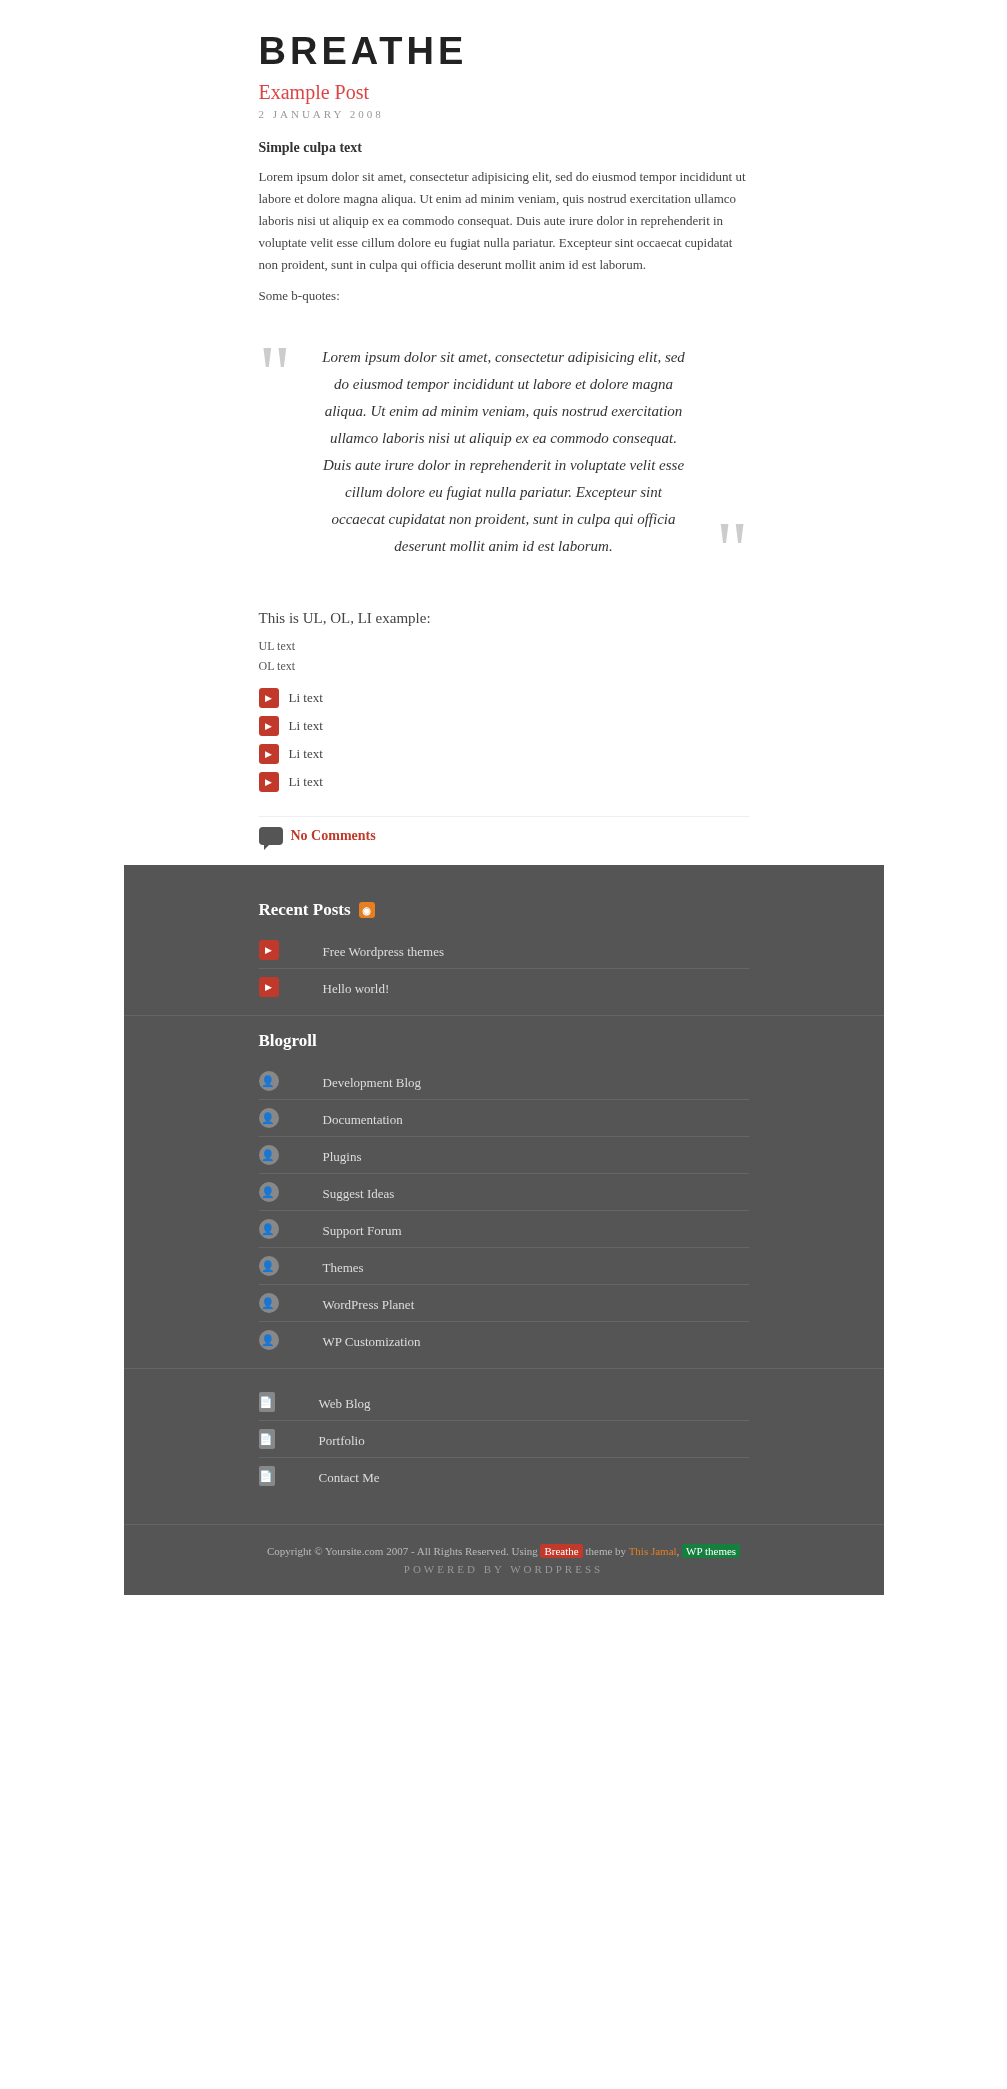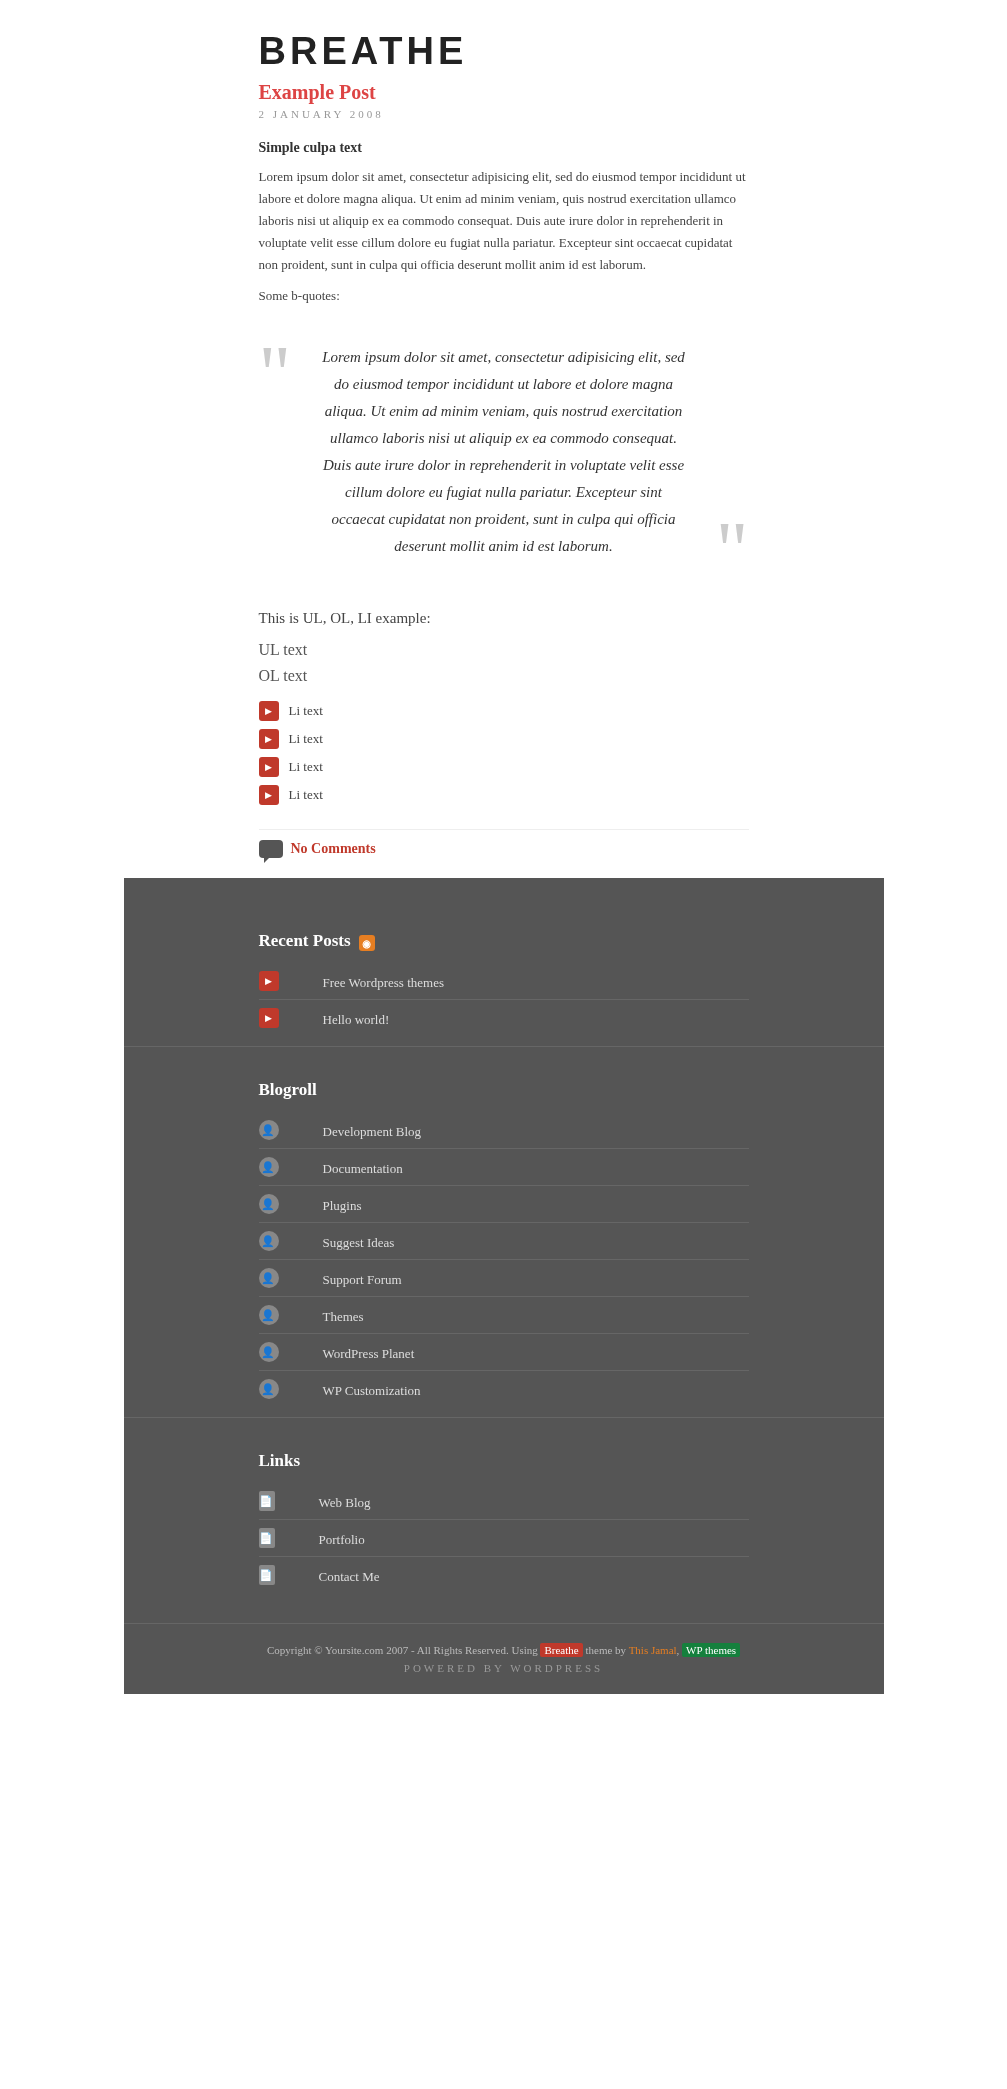--- a/index.html
+++ b/index.html
@@ -1,21 +1,21 @@
 <!DOCTYPE html>
 <html><head>
   <meta charset="utf-8">
   <style>
     * { margin: 0; padding: 0; box-sizing: border-box; }
     body { font-family: Georgia, serif; background: #fff; color: #333; font-size: 14px; width: 760px; margin: 0 auto; }
 
     
     #site-header { padding: 30px 0 10px 135px; }
     #site-title { font-size: 38px; font-weight: bold; letter-spacing: 4px; color: #222; font-family: Arial, sans-serif; }
-    #post-title { font-size: 20px; font-weight: bold; color: #d44; margin-top: 8px; }
+    #post-title { font-size: 20px; font-weight: normal; color: #d44; margin-top: 8px; }
     #post-date { font-size: 11px; letter-spacing: 3px; color: #999; margin-top: 4px; text-transform: uppercase; }
 
     
     #main-content { padding: 10px 135px 20px 135px; }
     .bold-text { font-weight: bold; margin-bottom: 10px; font-size: 14px; }
     .para { font-size: 13px; line-height: 1.7; color: #444; margin-bottom: 12px; }
     .b-quotes-label { font-size: 13px; color: #444; margin-bottom: 20px; }
 
     
     .blockquote-wrap { position: relative; margin: 10px 0 30px 0; padding: 20px 60px; text-align: center; }
@@ -25,21 +25,21 @@
       font-size: 80px;
       color: #ccc;
       font-family: Georgia, serif;
       line-height: 1;
     }
     .quote-mark-left { left: 0; top: 10px; }
     .quote-mark-right { right: 0; bottom: -10px; }
 
     
     .list-intro { font-size: 15px; color: #444; margin-bottom: 10px; }
-    .ul-ol-labels { margin-bottom: 8px; font-size: 16px; color: #555; }
+    .ul-ol-labels { margin-bottom: 8px; font-size: 12px; color: #555; }
     .ul-ol-labels div { line-height: 1.6; }
 
     .li-list { list-style: none; padding: 0; margin: 0 0 20px 0; }
     .li-list li {
       display: flex;
       align-items: center;
       padding: 4px 0;
       font-size: 13px;
       color: #444;
     }
@@ -81,21 +81,21 @@
       border-left: 5px solid #555;
       border-top: 5px solid transparent;
       border-bottom: 5px solid transparent;
     }
     .no-comments-link { color: #c0392b; font-size: 14px; font-weight: bold; text-decoration: none; }
 
     
     #sidebar { background: #555; padding: 20px 0; }
     .sidebar-section { padding: 15px 135px 10px 135px; border-bottom: 1px solid #666; }
     .sidebar-section:last-child { border-bottom: none; }
-    .sidebar-heading { font-size: 17px; font-weight: bold; color: #fff; margin-bottom: 12px; display: flex; align-items: flex-end; gap: 8px; margin-top: 18px; }
+    .sidebar-heading { font-size: 17px; font-weight: bold; color: #fff; margin-bottom: 12px; display: flex; align-items: center; gap: 8px; }
     .rss-icon {
       display: inline-block;
       width: 16px; height: 16px;
       background: #e67e22;
       border-radius: 3px;
       position: relative;
     }
     .rss-icon::after { content: '◉'; color: #fff; font-size: 10px; position: absolute; top: 50%; left: 50%; transform: translate(-50%, -50%); }
 
     .sidebar-list { list-style: none; }
@@ -275,23 +275,20 @@
         <a href="#">WordPress Planet</a>
       </li>
       <li>
         <span class="sidebar-person-icon"></span>
         <a href="#">WP Customization</a>
       </li>
     </ul>
   </div>
 
   <div class="sidebar-section">
-    <div class="sidebar-heading">
-      <span>Links</span>
-    </div>
     <ul class="sidebar-list">
       <li>
         <span class="sidebar-file-icon"></span>
         <a href="#">Web Blog</a>
       </li>
       <li>
         <span class="sidebar-file-icon"></span>
         <a href="#">Portfolio</a>
       </li>
       <li>

